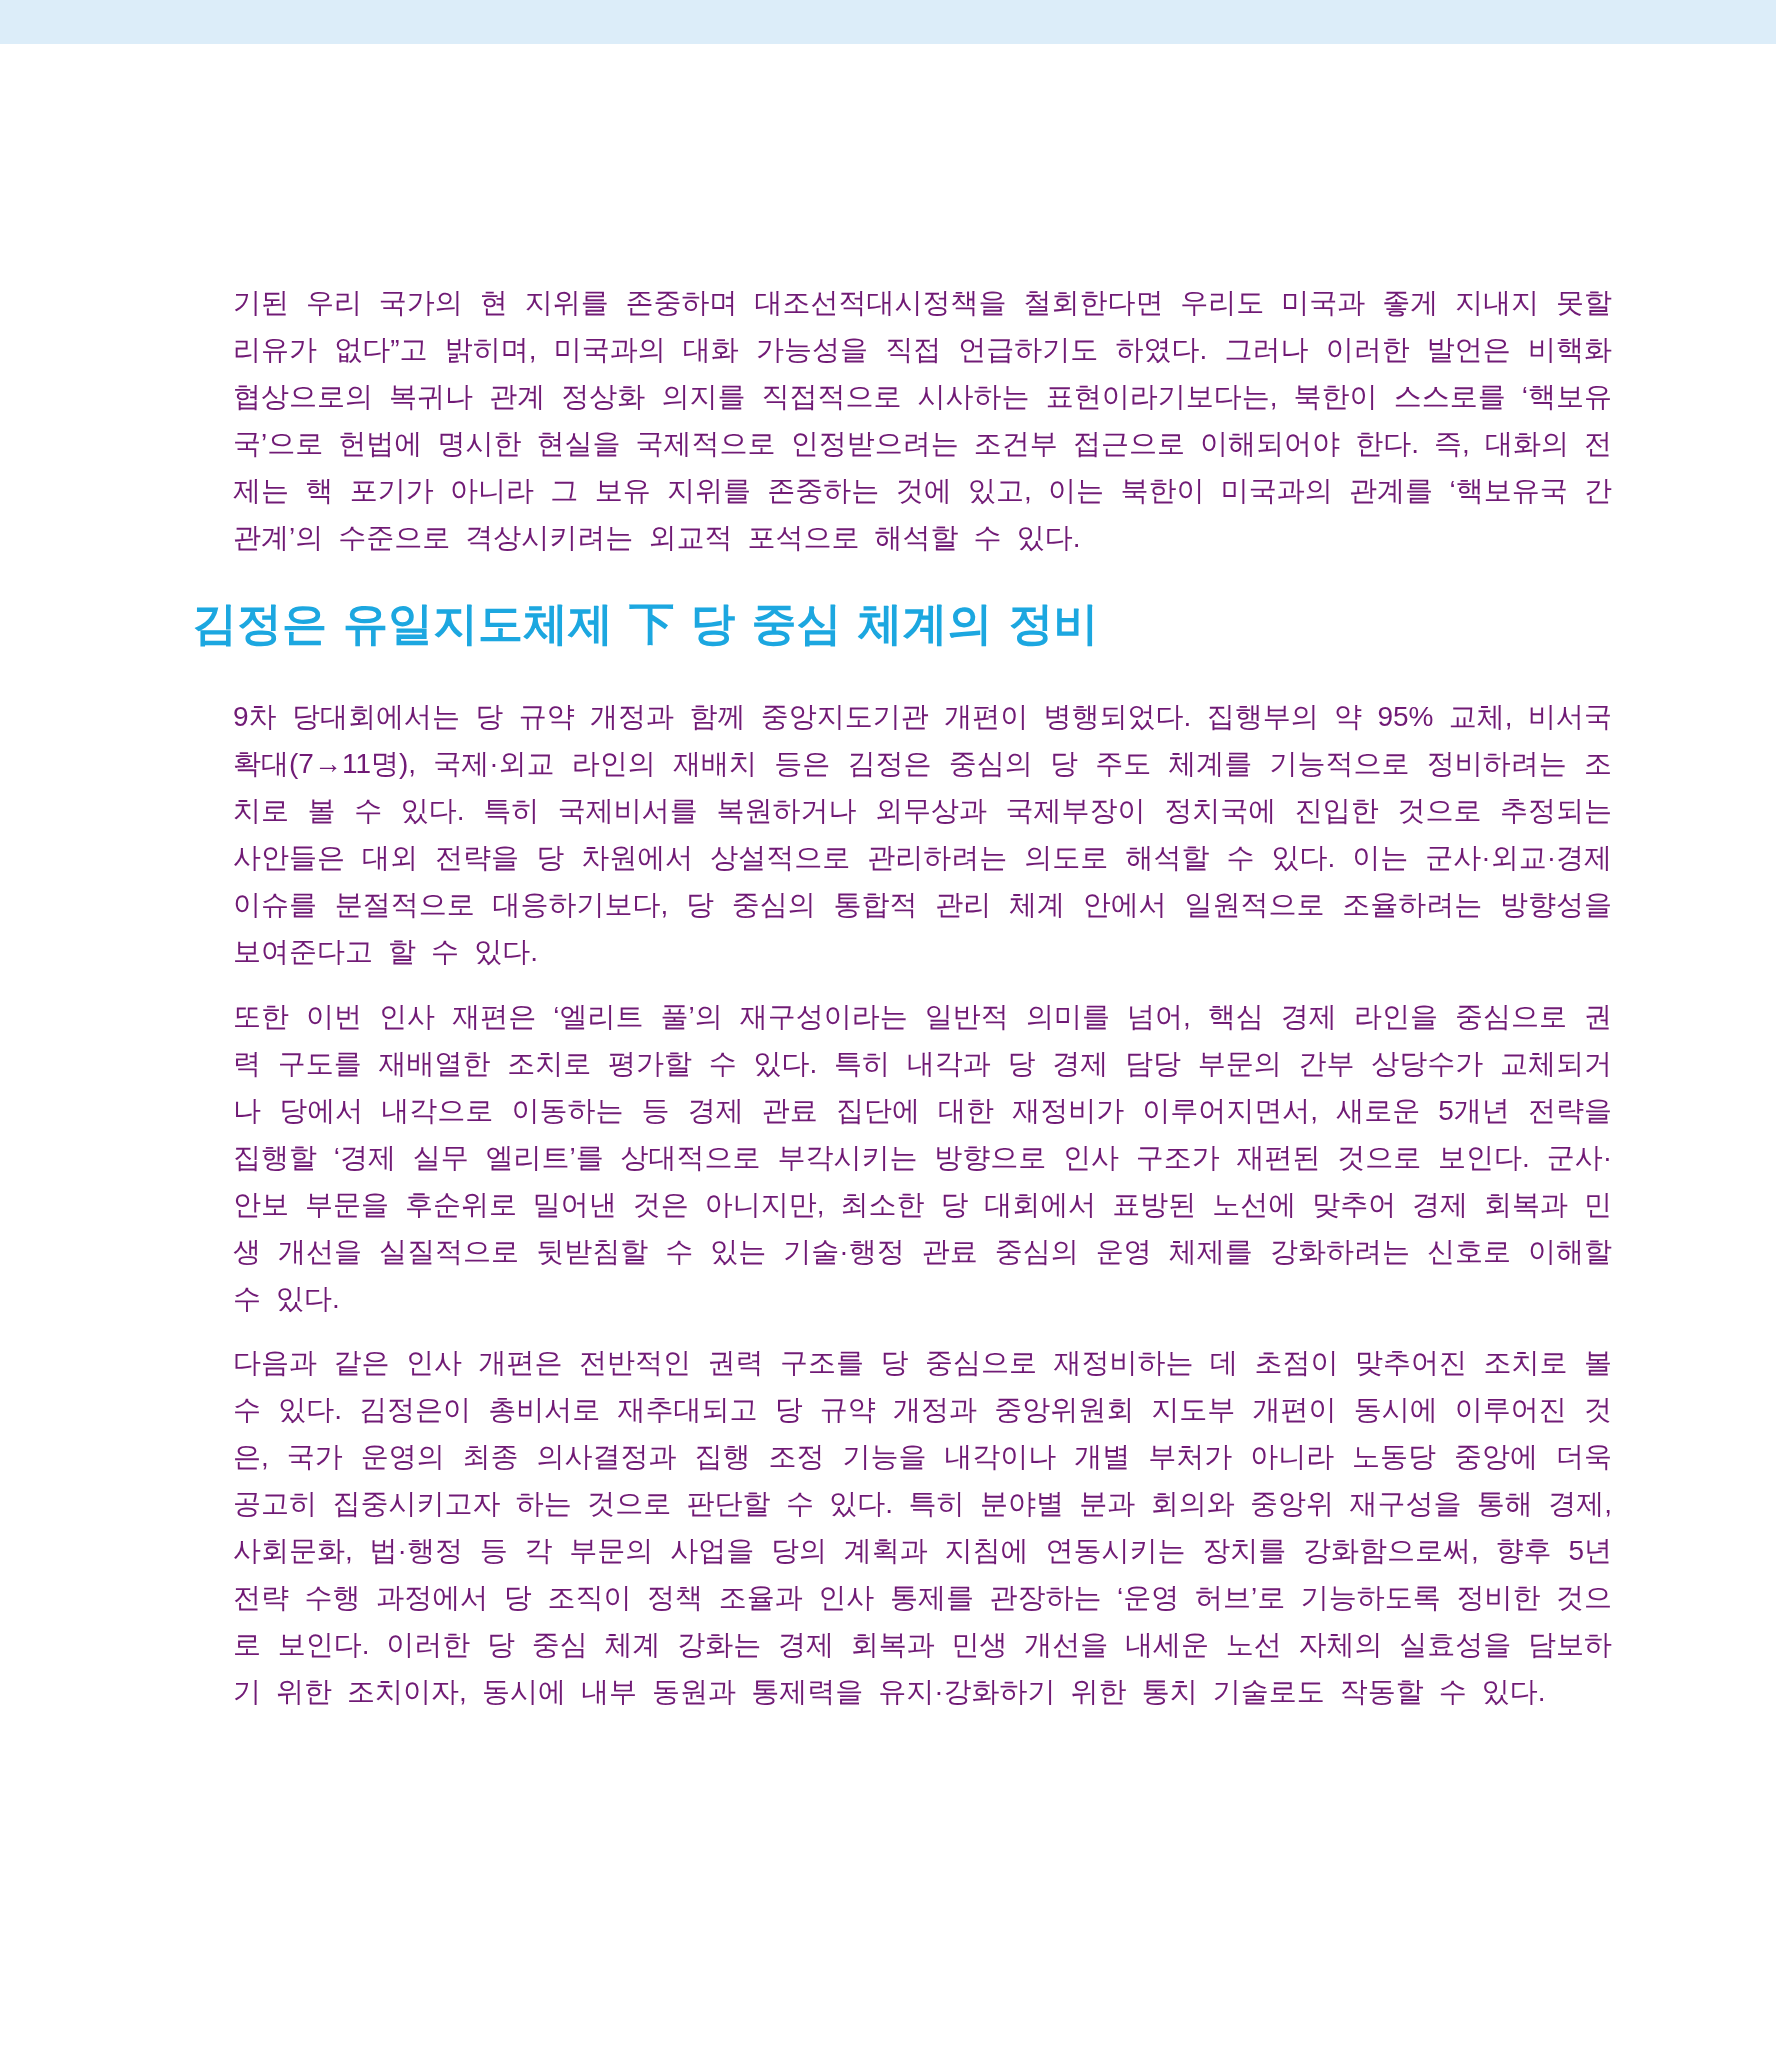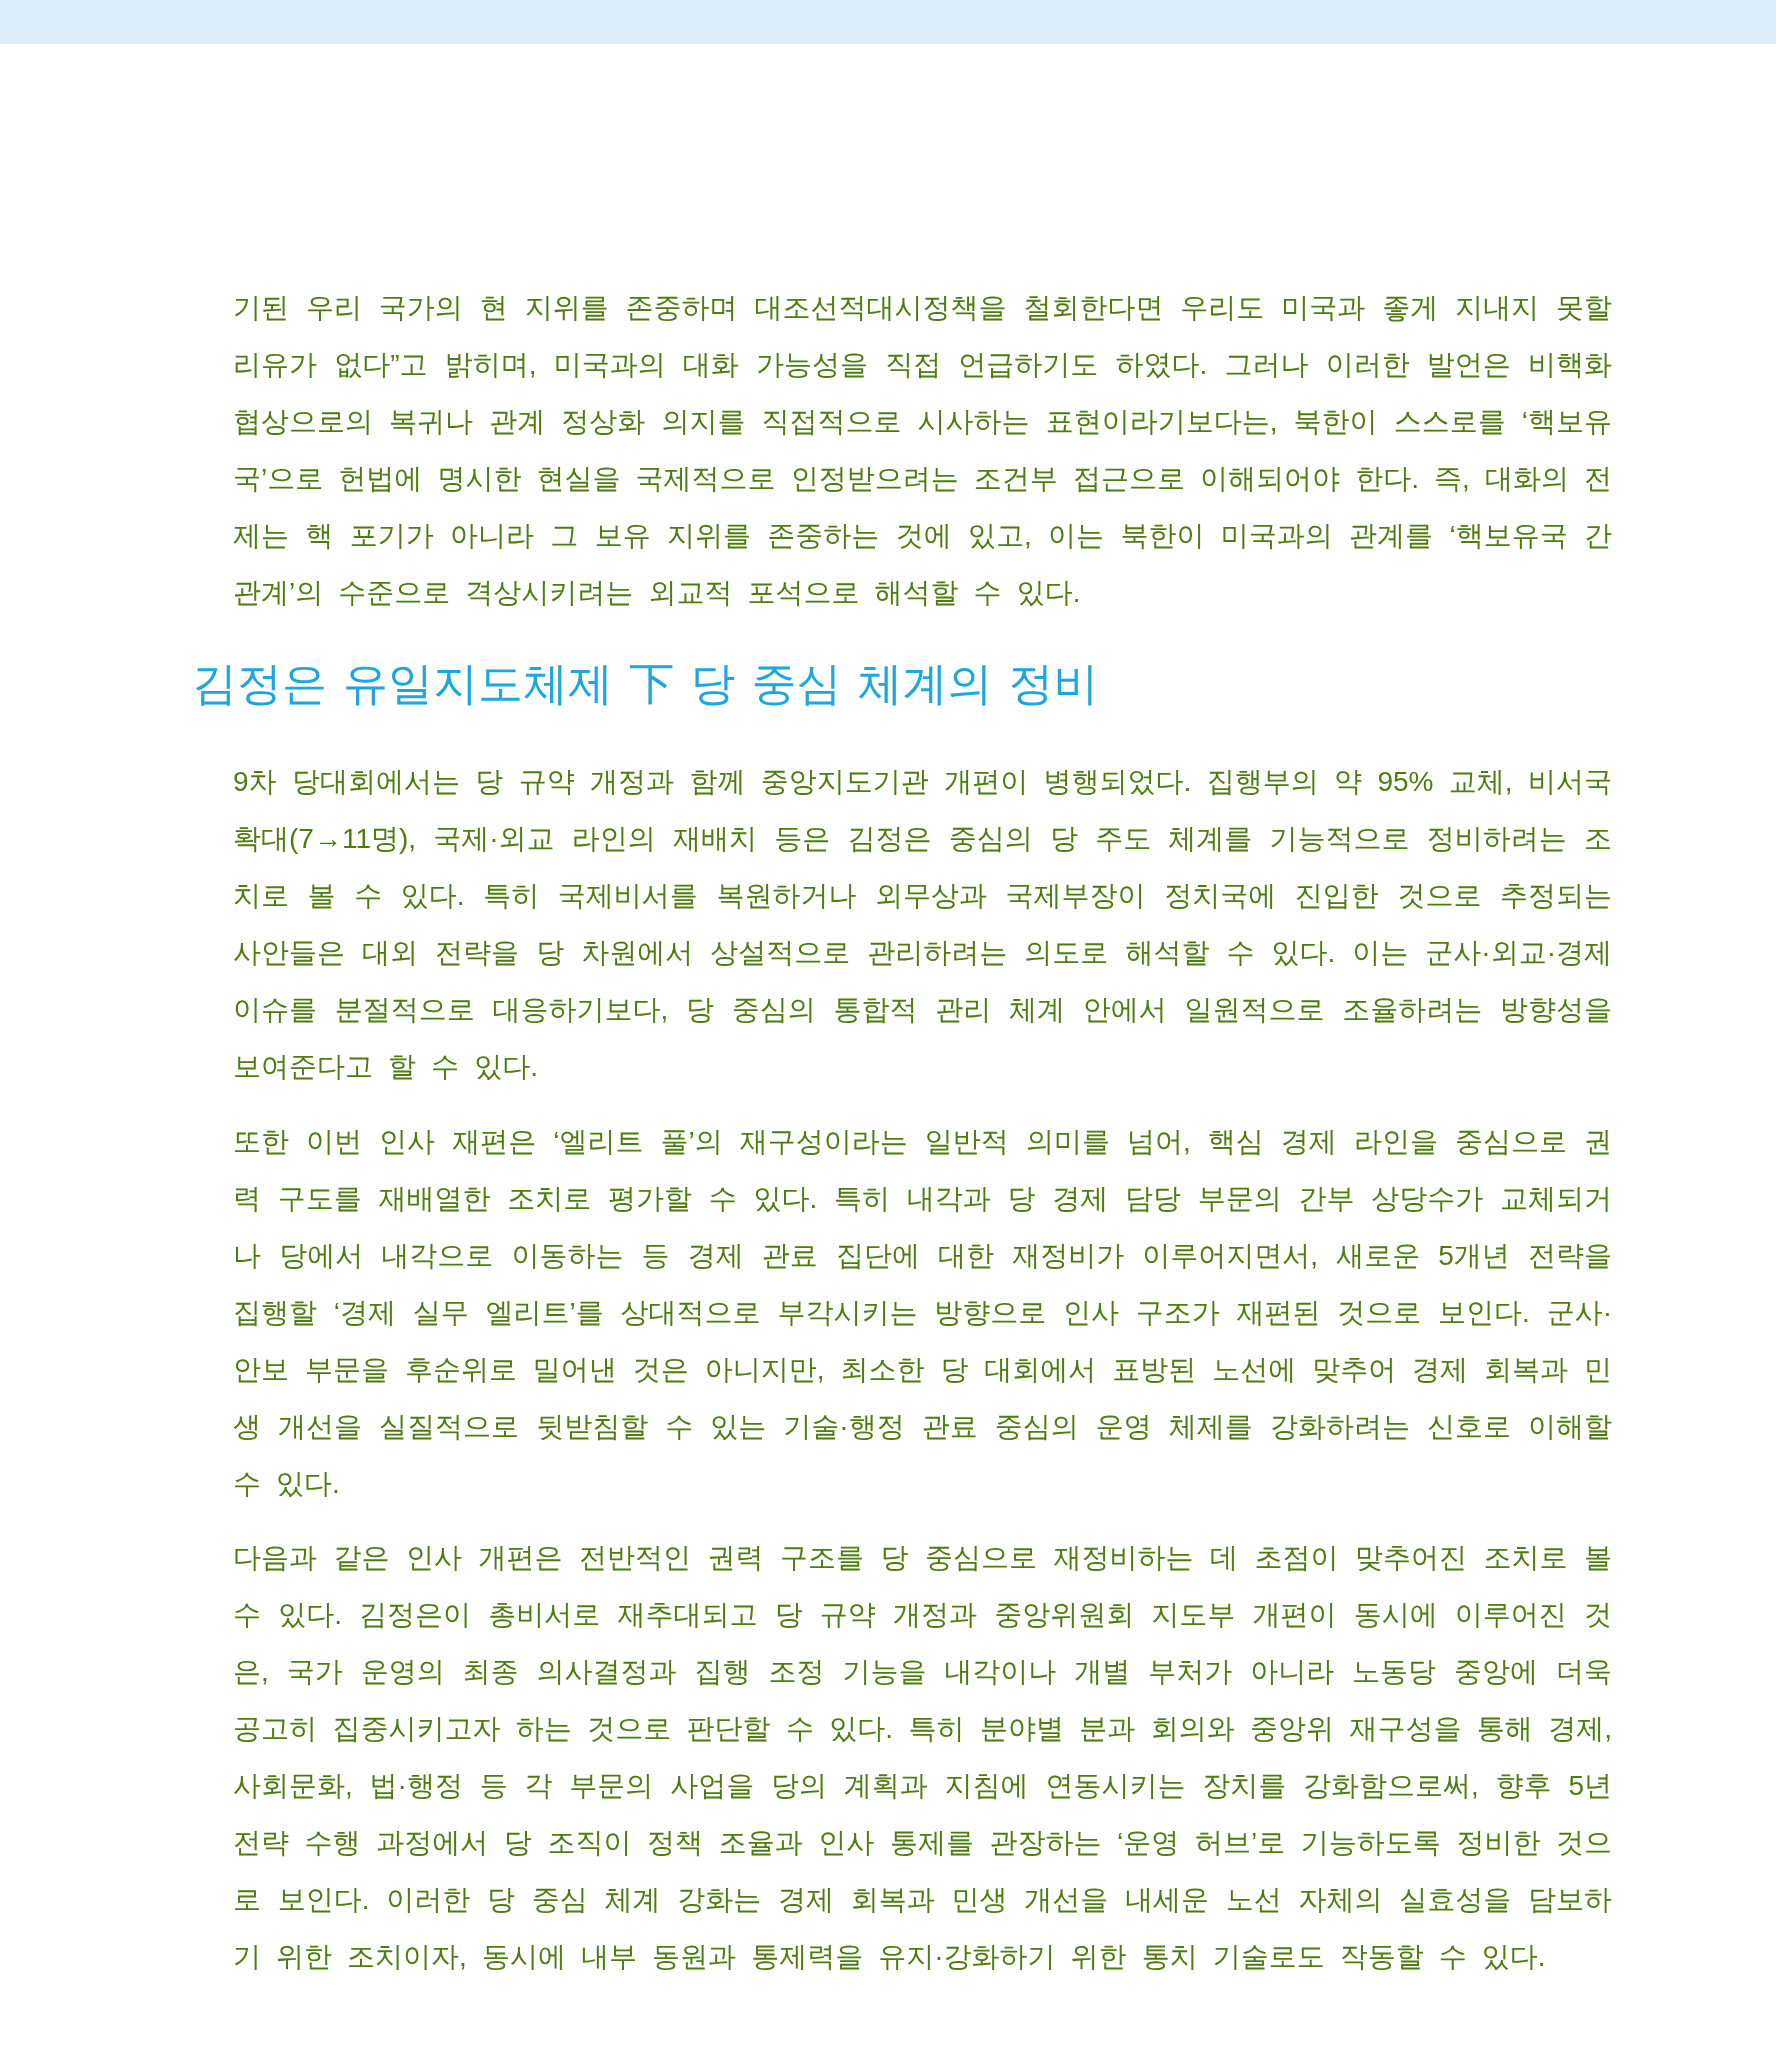--- a/index.html
+++ b/index.html
@@ -14,32 +14,32 @@
   .topband {
     width: 100%;
     height: 44px;
     background: #DCEDF9;
   }
   .content {
     padding: 235px 164px 0 233px;
   }
   .para {
     font-size: 28px;
-    line-height: 57px;
+    line-height: 47px;
     text-align: justify;
-    color: #4d7c0f;
+    color: #701a75;
     margin: 0 0 17.4px 0;
     word-spacing: 0.26em;
     letter-spacing: 0;
   }
   .section-heading {
     color: #1CA7E0;
     font-size: 45px;
     line-height: 1.25;
-    font-weight: 400;
+    font-weight: 700;
     margin: 35px 0 41px -41px;
     word-spacing: 0.08em;
     white-space: nowrap;
   }
 </style>
 </head>
 <body>
 
 <div class="page">
 

